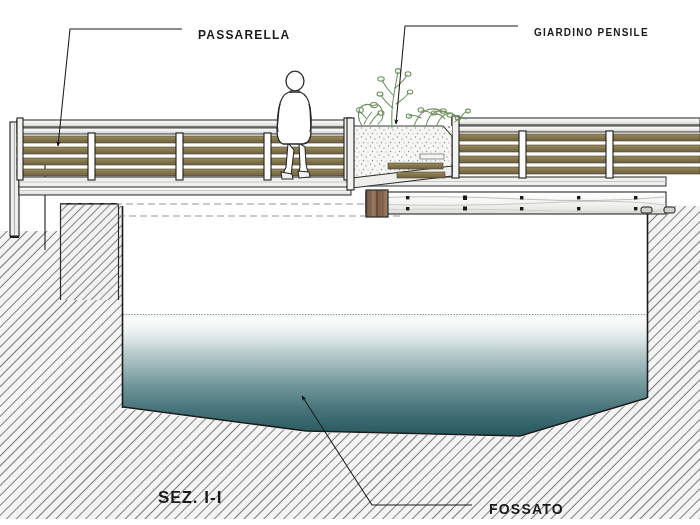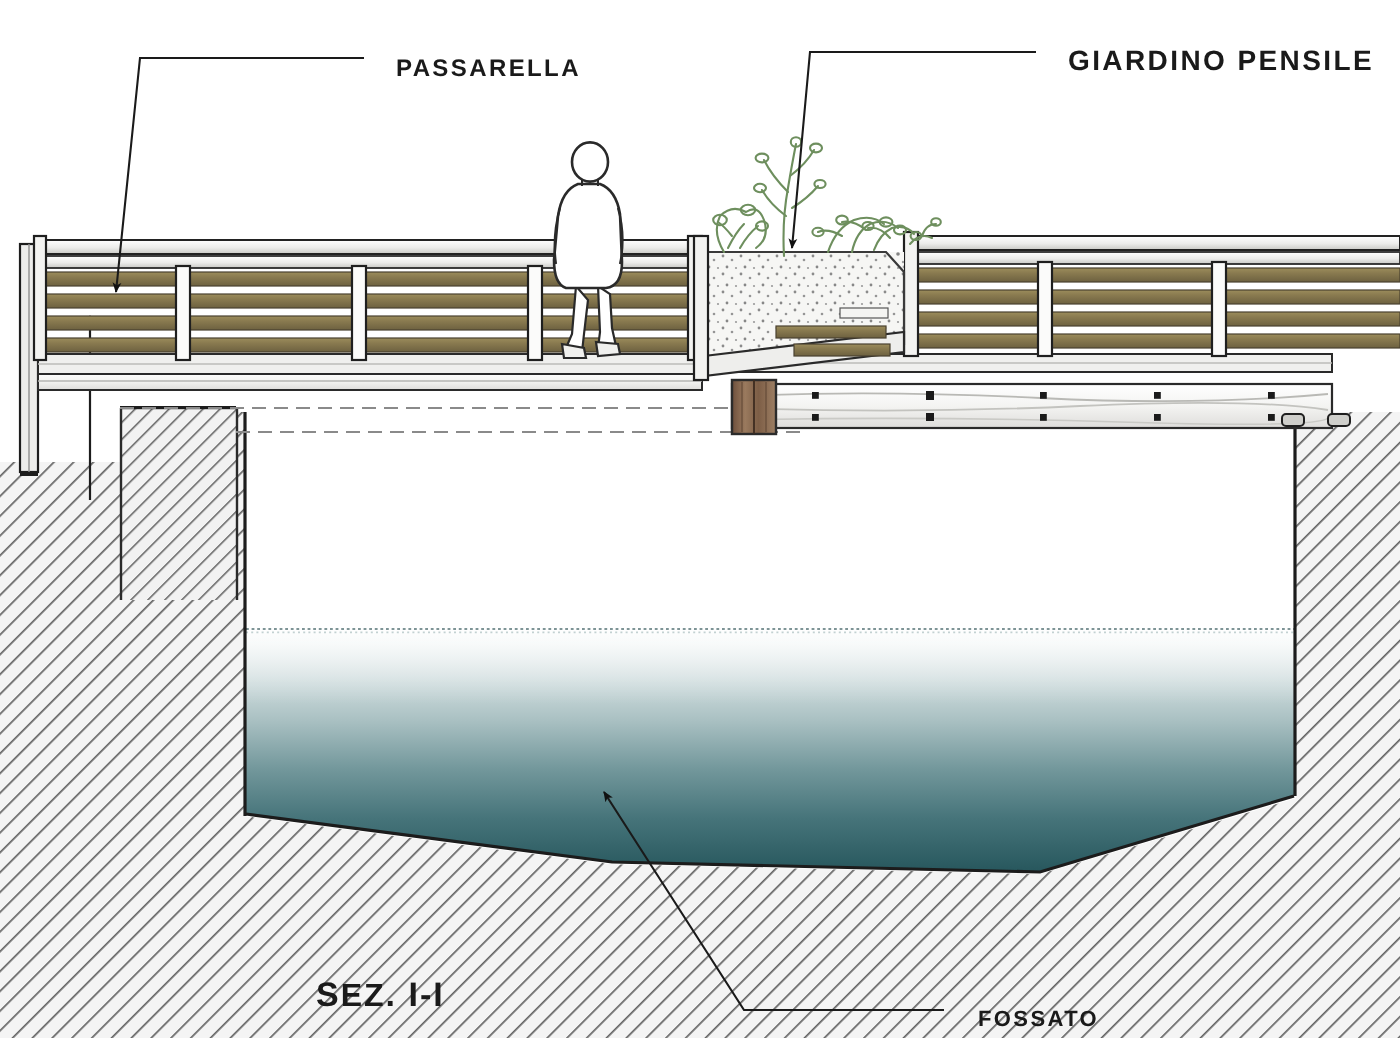--- a/index.html
+++ b/index.html
@@ -293,22 +293,22 @@
 
     <path d="M472,505 L372,505 L302,396" marker-end="url(#arrowSolid)"></path>
   </g>
 </svg>
 
 <div class="htm-label" style="left:198px;top:25px;">
   <span style="font-size:12px;font-weight:bold;letter-spacing:1.2px;">PASSARELLA</span>
 </div>
 
 <div class="htm-label" style="left:534px;top:22px;">
-  <span style="font-size:14px;font-weight:bold;letter-spacing:1.2px;">GIARDINO PENSILE</span>
+  <span style="font-size:10px;font-weight:bold;letter-spacing:1.2px;">GIARDINO PENSILE</span>
 </div>
 
 <div class="htm-label" style="left:489px;top:500px;">
-  <span style="font-size:11px;font-weight:bold;letter-spacing:1.2px;">FOSSATO</span>
+  <span style="font-size:14px;font-weight:bold;letter-spacing:1.2px;">FOSSATO</span>
 </div>
 
 <div class="htm-label" style="left:158px;top:488px;">
   <span class="sez-big">S</span><span class="sez-small">EZ</span><span class="sez-big">. </span><span class="sez-big">I-I</span>
 </div>
 
 </body></html>

